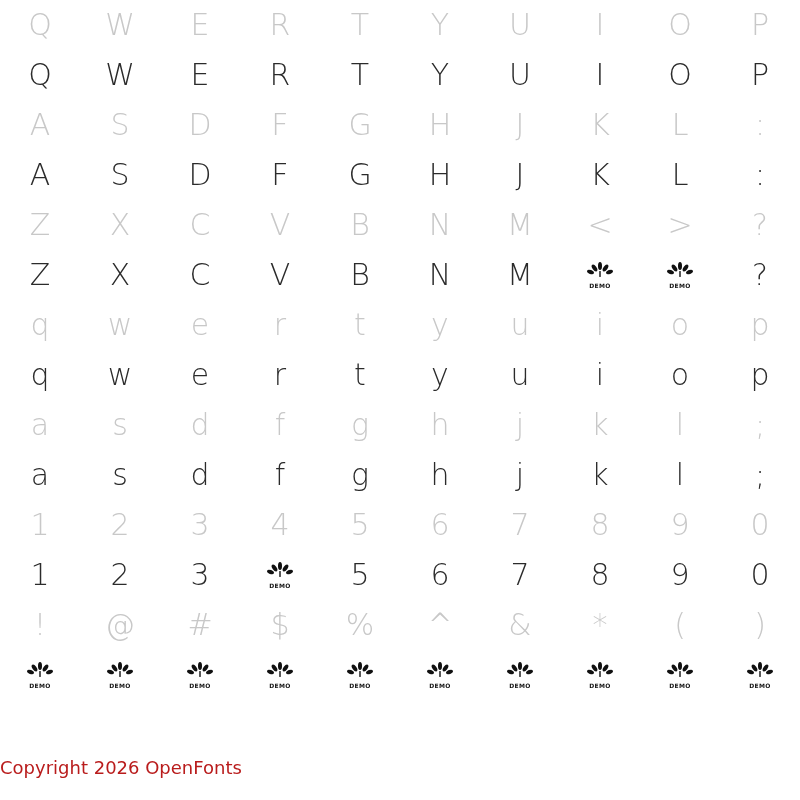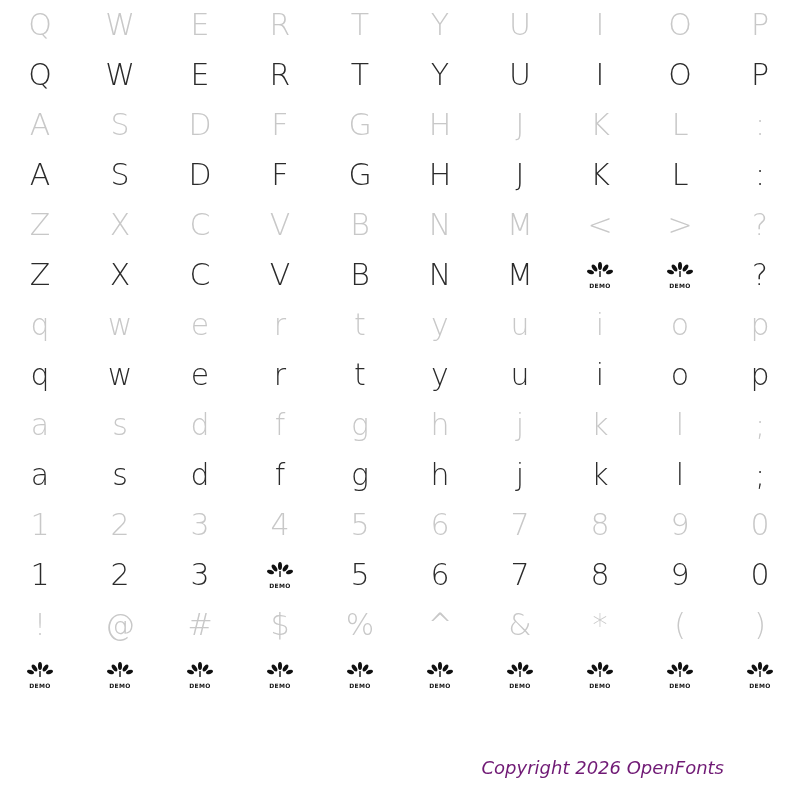--- a/index.html
+++ b/index.html
@@ -71,27 +71,26 @@
     font-weight: 700;
     letter-spacing: 0.3px;
     color: #111111;
     line-height: 7px;
   }
   .footer {
     position: absolute;
     left: 0;
     right: 0;
     bottom: 22px;
-    text-align: right;
+    text-align: left;
     padding-right: 76px;
     font-family: "DejaVu Sans", sans-serif;
     font-size: 18px;
     font-weight: 400;
-    color: #701a75;
-    font-style: italic;
+    color: #b91c1c;
   }
 </style>
 </head>
 <body>
 
 <div id="sheet">
   <div class="grid" id="glyph-grid">
       <div class="cell light">Q</div>
       <div class="cell light">W</div>
       <div class="cell light">E</div>

